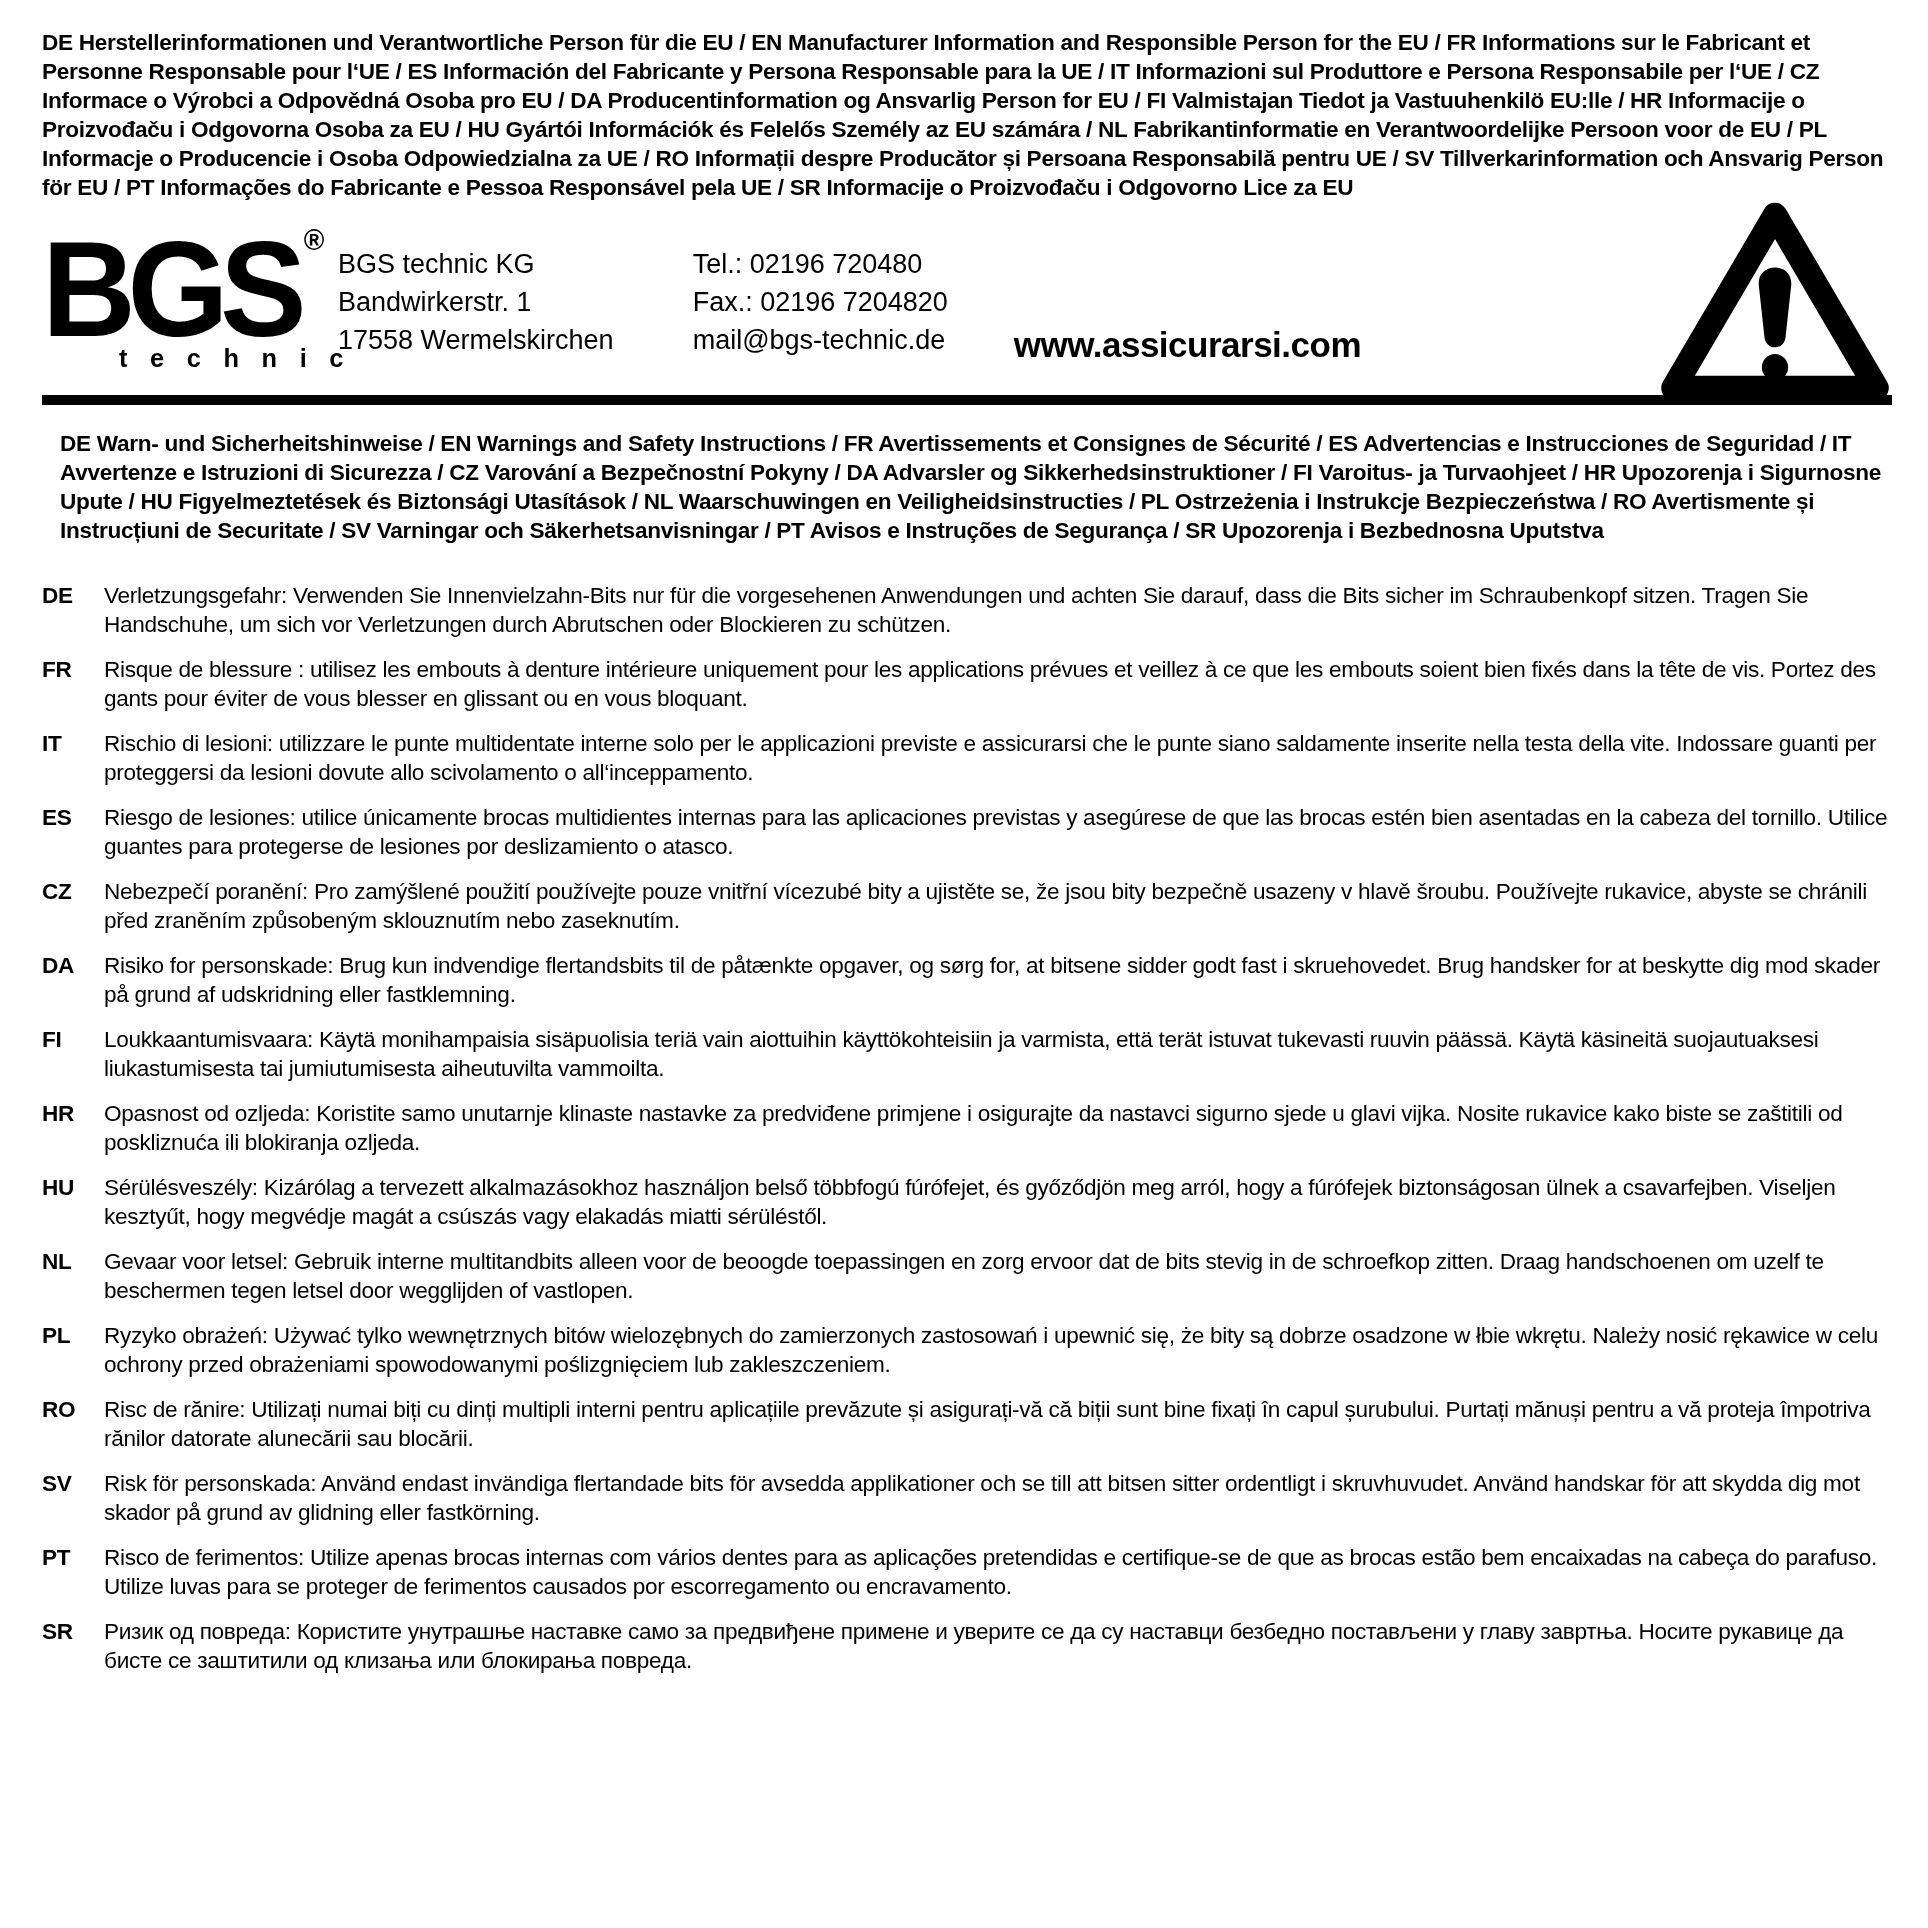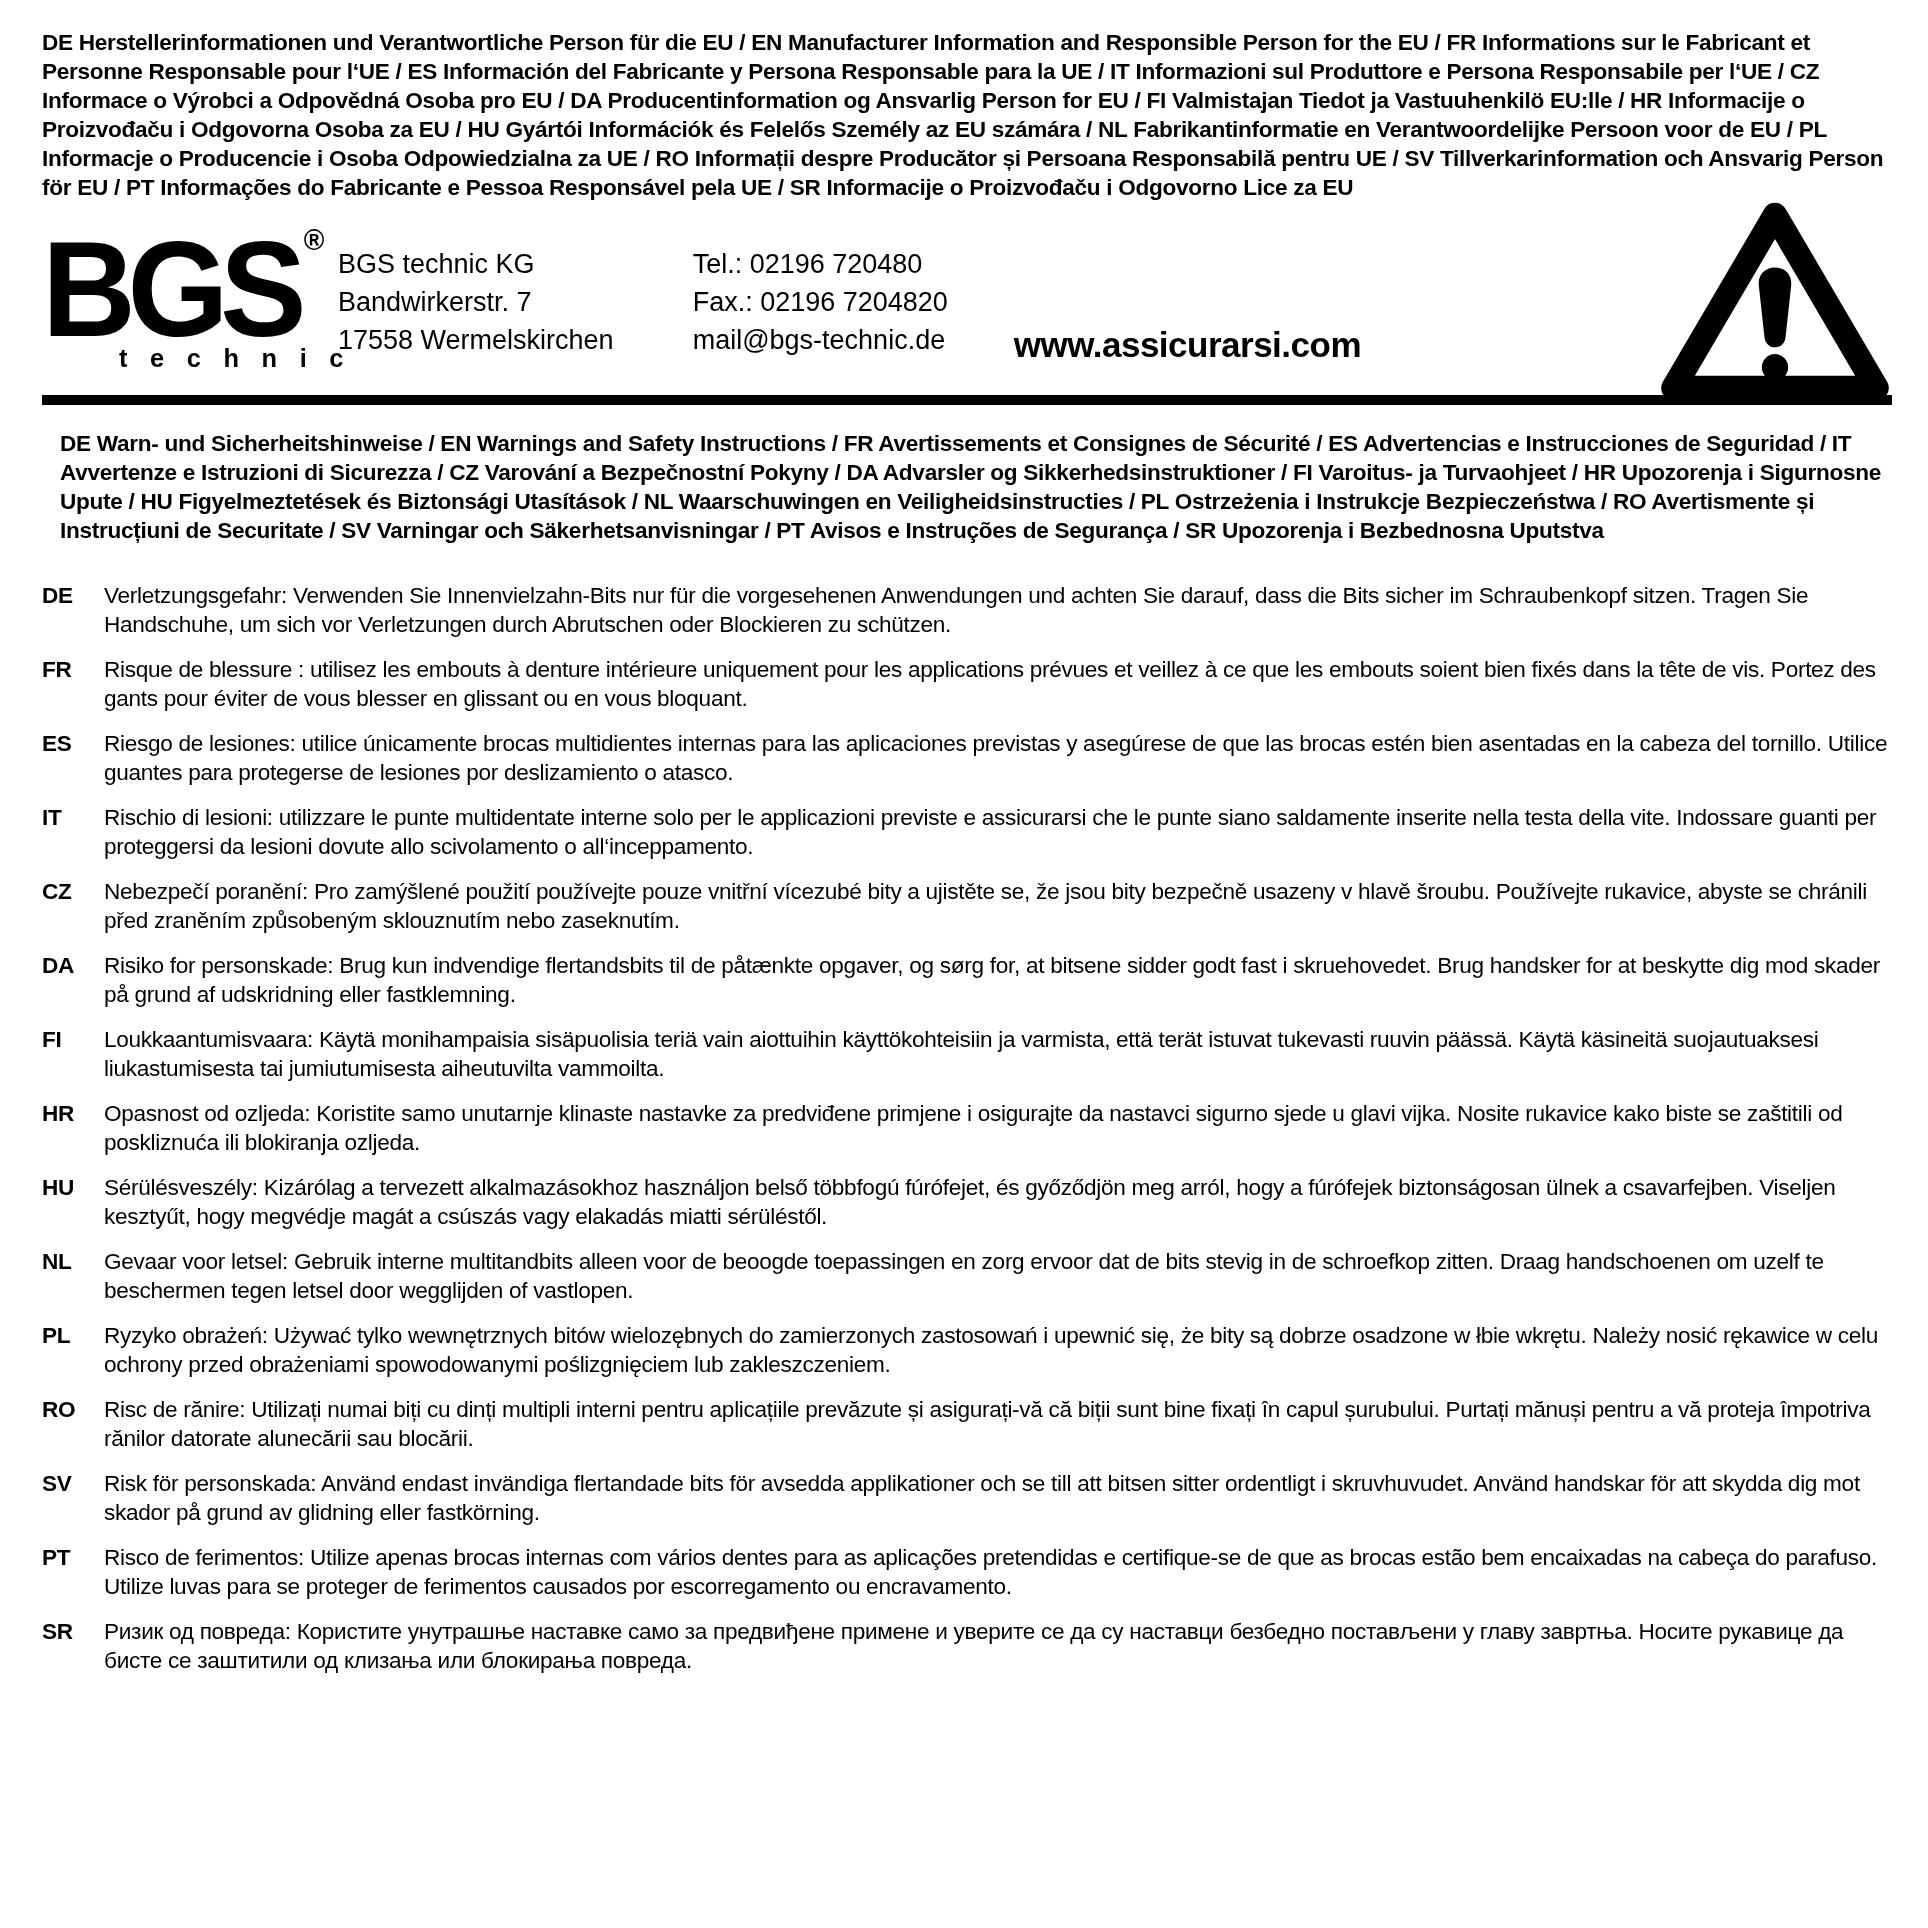--- a/index.html
+++ b/index.html
@@ -130,21 +130,21 @@
   <p class="ml-header">DE Herstellerinformationen und Verantwortliche Person für die EU  /  EN Manufacturer Information and Responsible Person for the EU  /  FR Informations sur le Fabricant et Personne Responsable pour l‘UE  /  ES Información del Fabricante y Persona Responsable para la UE  /  IT Informazioni sul Produttore e Persona Responsabile per l‘UE  /  CZ Informace o Výrobci a Odpovědná Osoba pro EU  /  DA Producentinformation og Ansvarlig Person for EU  /  FI Valmistajan Tiedot ja Vastuuhenkilö EU:lle  /  HR Informacije o Proizvođaču i Odgovorna Osoba za EU  /  HU Gyártói Információk és Felelős Személy az EU számára  /  NL Fabrikantinformatie en Verantwoordelijke Persoon voor de EU  /  PL Informacje o Producencie i Osoba Odpowiedzialna za UE  /  RO Informații despre Producător și Persoana Responsabilă pentru UE  /  SV Tillverkarinformation och Ansvarig Person för EU  /  PT Informações do Fabricante e Pessoa Responsável pela UE  /  SR Informacije o Proizvođaču i Odgovorno Lice za EU</p>
 
   <div class="brand-row">
     <div class="logo-block">
       <div class="logo-main"><span>BGS</span><span class="logo-reg">®</span></div>
       <div class="logo-sub">technic</div>
     </div>
 
     <div class="addr-block">
       <div>BGS technic KG</div>
-      <div>Bandwirkerstr. 7</div>
+      <div>Bandwirkerstr. 1</div>
       <div>17558 Wermelskirchen</div>
     </div>
 
     <div class="contact-block">
       <div>Tel.: 02196 720480</div>
       <div>Fax.: 02196 7204820</div>
       <div>mail@bgs-technic.de</div>
     </div>
 
     <div class="website">www.assicurarsi.com</div>
@@ -168,30 +168,30 @@
     <p class="safety-text">Verletzungsgefahr: Verwenden Sie Innenvielzahn-Bits nur für die vorgesehenen Anwendungen und achten Sie darauf, dass die Bits sicher im Schraubenkopf sitzen. Tragen Sie Handschuhe, um sich vor Verletzungen durch Abrutschen oder Blockieren zu schützen.</p>
   </div>
 
 
   <div class="safety-item">
     <span class="lang-code">FR</span>
     <p class="safety-text">Risque de blessure : utilisez les embouts à denture intérieure uniquement pour les applications prévues et veillez à ce que les embouts soient bien fixés dans la tête de vis. Portez des gants pour éviter de vous blesser en glissant ou en vous bloquant.</p>
   </div>
 
   <div class="safety-item">
+    <span class="lang-code">IT</span>
+    <p class="safety-text">Rischio di lesioni: utilizzare le punte multidentate interne solo per le applicazioni previste e assicurarsi che le punte siano saldamente inserite nella testa della vite. Indossare guanti per proteggersi da lesioni dovute allo scivolamento o all‘inceppamento.</p>
+  </div>
+
+  <div class="safety-item">
     <span class="lang-code">ES</span>
     <p class="safety-text">Riesgo de lesiones: utilice únicamente brocas multidientes internas para las aplicaciones previstas y asegúrese de que las brocas estén bien asentadas en la cabeza del tornillo. Utilice guantes para protegerse de lesiones por deslizamiento o atasco.</p>
   </div>
 
   <div class="safety-item">
-    <span class="lang-code">IT</span>
-    <p class="safety-text">Rischio di lesioni: utilizzare le punte multidentate interne solo per le applicazioni previste e assicurarsi che le punte siano saldamente inserite nella testa della vite. Indossare guanti per proteggersi da lesioni dovute allo scivolamento o all‘inceppamento.</p>
-  </div>
-
-  <div class="safety-item">
     <span class="lang-code">CZ</span>
     <p class="safety-text">Nebezpečí poranění: Pro zamýšlené použití používejte pouze vnitřní vícezubé bity a ujistěte se, že jsou bity bezpečně usazeny v hlavě šroubu. Používejte rukavice, abyste se chránili před zraněním způsobeným sklouznutím nebo zaseknutím.</p>
   </div>
 
   <div class="safety-item">
     <span class="lang-code">DA</span>
     <p class="safety-text">Risiko for personskade: Brug kun indvendige flertandsbits til de påtænkte opgaver, og sørg for, at bitsene sidder godt fast i skruehovedet. Brug handsker for at beskytte dig mod skader på grund af udskridning eller fastklemning.</p>
   </div>
 
   <div class="safety-item">

